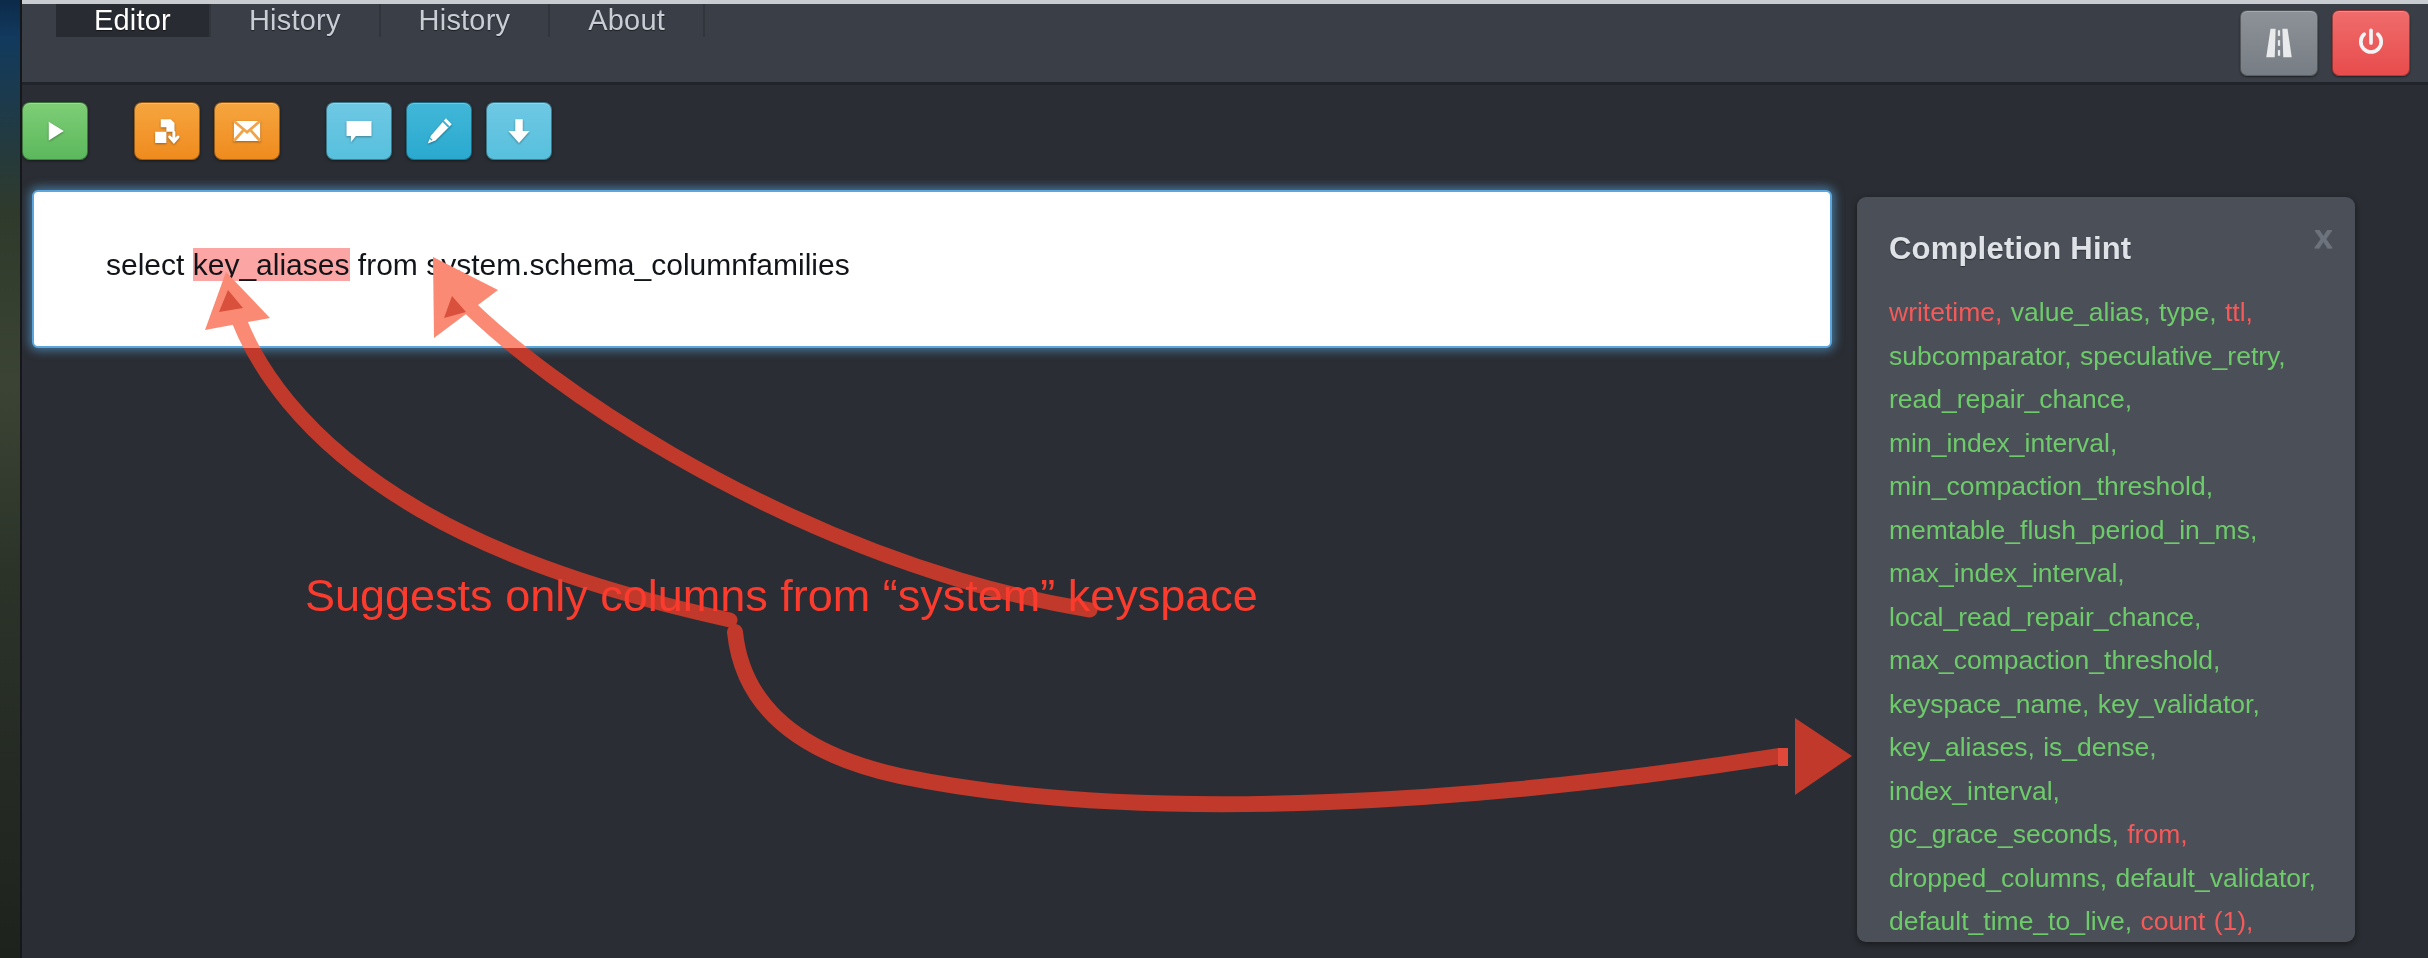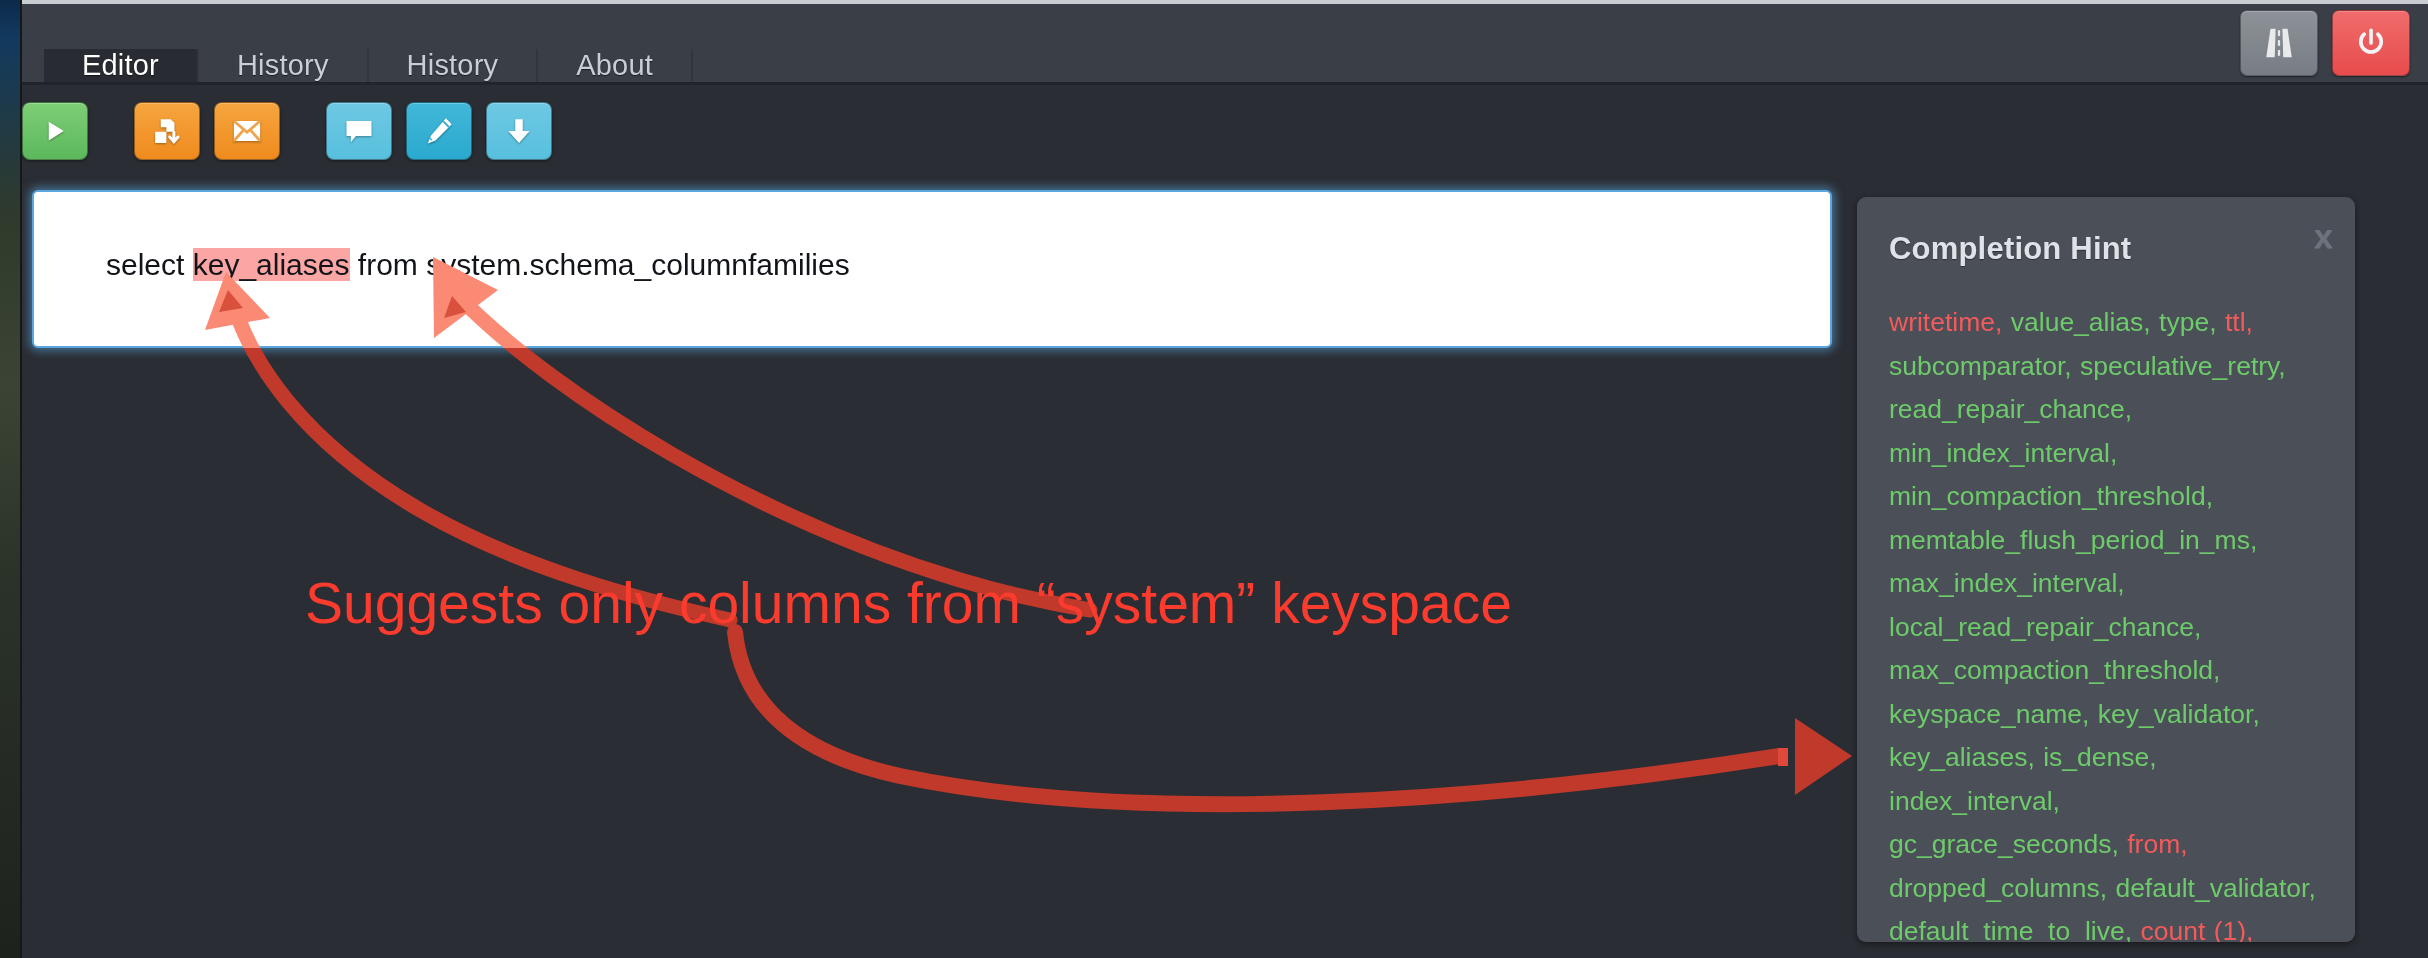--- a/index.html
+++ b/index.html
@@ -53,21 +53,22 @@
   #navbar:before{
     content:"";
     position:absolute; left:0; top:0; width:100%; height:4px;
     background:#c9ccd0;
   }
   .tabs {
     position: absolute;
     left: 0; top: 4px;
     height: 78px;
     display: flex;
-    align-items: flex-end;
+    align-items: flex-start;
+    padding-left: 12px;
   }
   .tab {
     display: flex;
     align-items: center;
     justify-content: center;
     padding: 0 38px;
     color: #c9ced6;
     font-size: 29px;
     letter-spacing: .2px;
     border-right: 2px solid #31353c;
@@ -174,21 +175,21 @@
     position: absolute;
     left: 0; top: 0;
     width: 2428px; height: 958px;
     pointer-events: none;
     z-index: 25;
   }
   #annotation-text {
     position: absolute;
     left: 305px;
     top: 570px;
-    font-size: 57px;
+    font-size: 45px;
     color: #fb3b2e;
     white-space: nowrap;
     font-family: "Liberation Sans", sans-serif;
     z-index: 26;
   }
 
   
   #hint-panel {
     position: absolute;
     left: 1857px;
@@ -201,21 +202,21 @@
     box-sizing: border-box;
     padding: 34px 30px 0 32px;
     overflow: hidden;
   }
   #hint-title {
     color: #dfe3e8;
     font-size: 31px;
     font-weight: bold;
     letter-spacing: .2px;
     text-shadow: 0 1px 1px rgba(0,0,0,.4);
-    margin: 0 0 34px 0;
+    margin: 0 0 24px 0;
   }
   #hint-close {
     position: absolute;
     right: 22px;
     top: 22px;
     font-size: 34px;
     color: #6d737c;
     font-weight: bold;
     line-height: 1;
     cursor: pointer;

